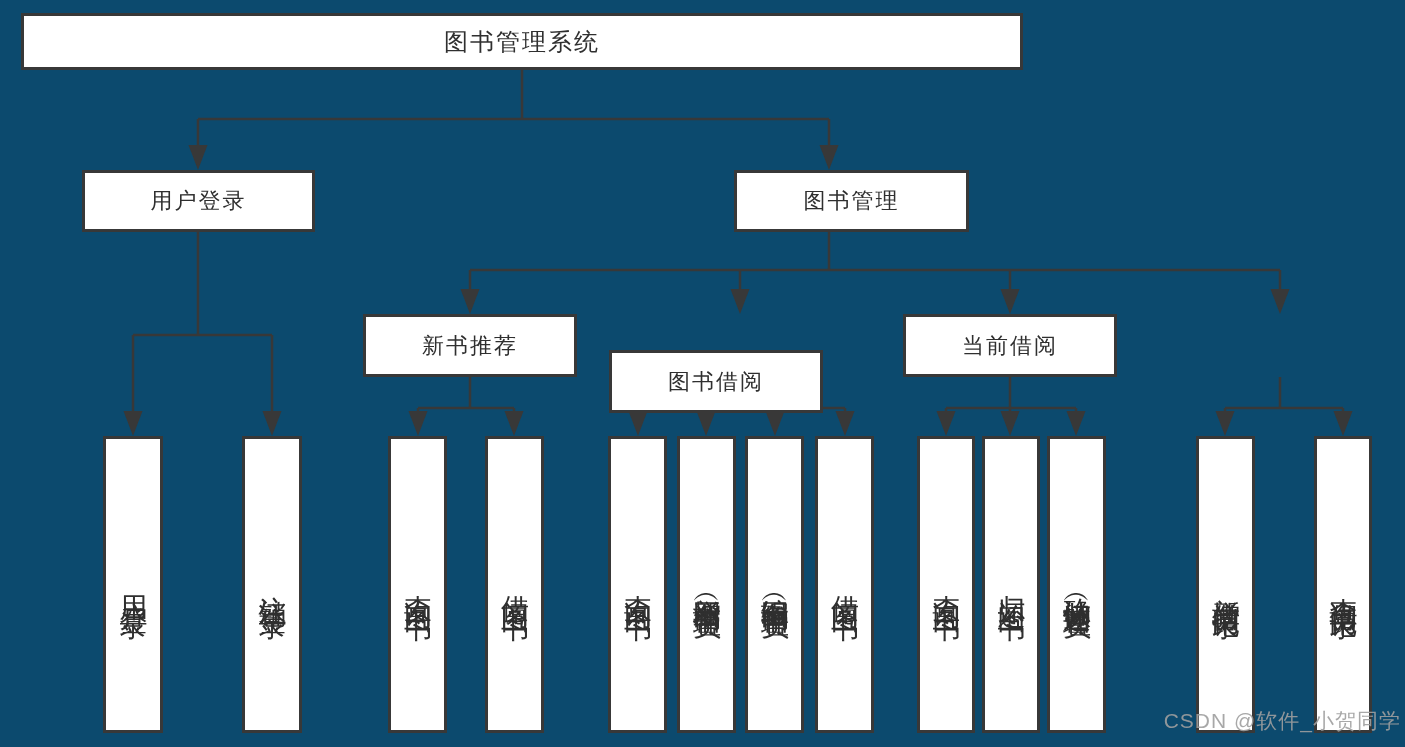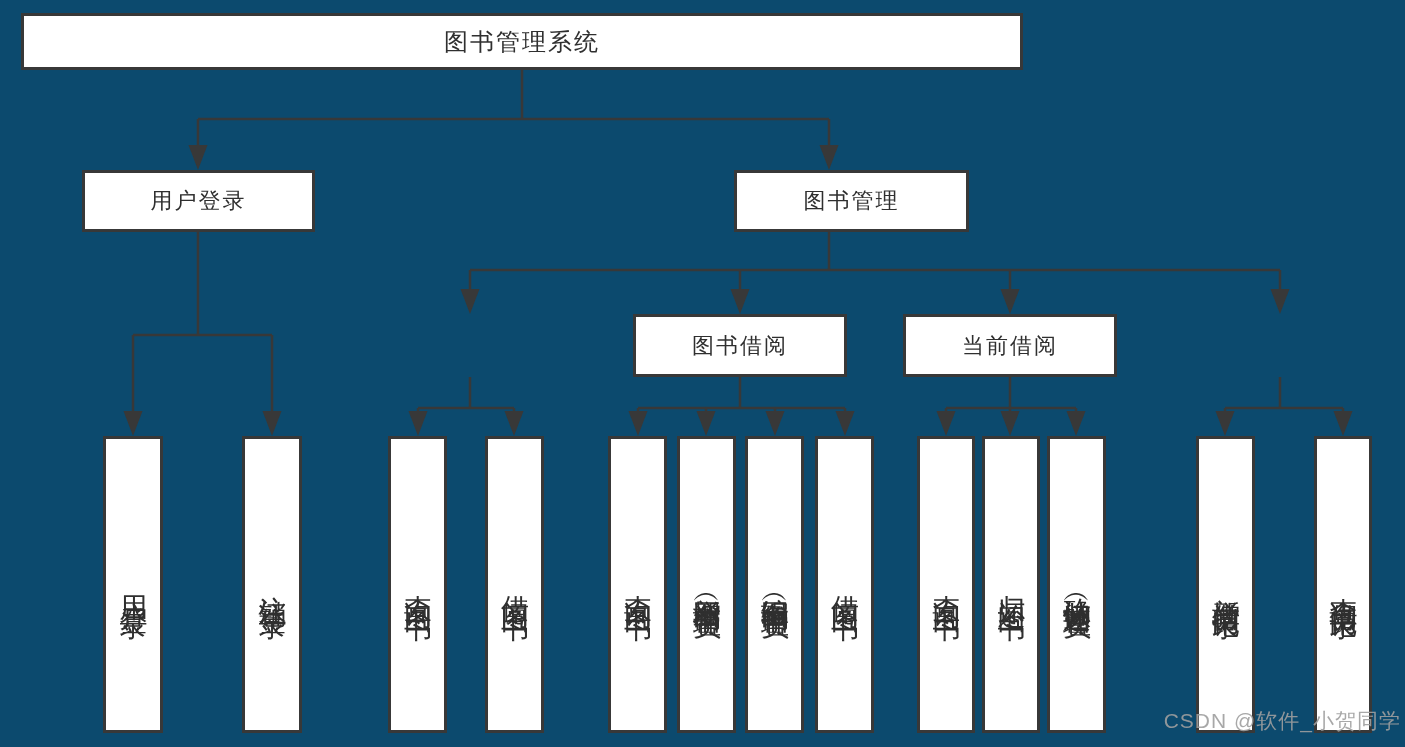--- a/index.html
+++ b/index.html
@@ -126,21 +126,24 @@
     <span class="hlabel root-label">图书管理系统</span>
   </div>
 
   <div class="box lvl2" style="left:82px; width:233px;">
     <span class="hlabel">用户登录</span>
   </div>
   <div class="box lvl2" style="left:734px; width:235px;">
     <span class="hlabel">图书管理</span>
   </div>
 
-  <div class="box lvl3" style="left:633px;">
+  <div class="box lvl3" style="left:363px;">
+    <span class="hlabel">新书推荐</span>
+  </div>
+  <div class="box lvl3" style="left:609px;margin-top:36px;">
     <span class="hlabel">图书借阅</span>
   </div>
   <div class="box lvl3" style="left:903px;">
     <span class="hlabel">当前借阅</span>
   </div>
 
   <div class="box leaf" style="left:103px; width:60px;">
     <span class="vtext s4">用户登录</span>
   </div>
   <div class="box leaf" style="left:242px; width:60px;">

